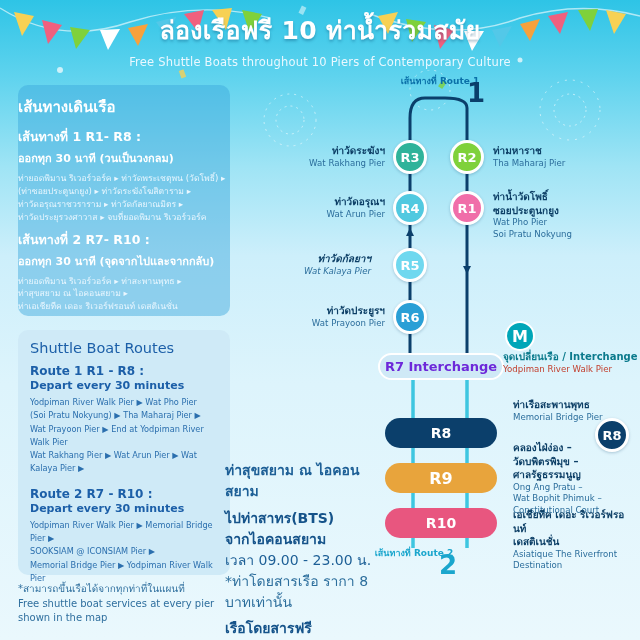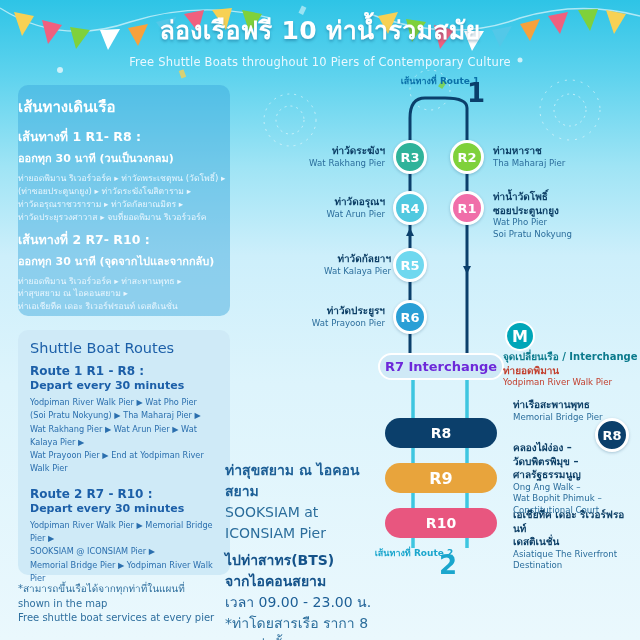--- a/index.html
+++ b/index.html
@@ -145,36 +145,36 @@
     <div class="rt-line">ท่าเอเชียทีค เดอะ ริเวอร์ฟรอนท์ เดสติเนชั่น</div>
   </div>
 
   <div class="panel-shuttle">
     <h2>Shuttle Boat Routes</h2>
 
     <div class="sh-title">Route 1 R1 - R8 :</div>
     <div class="sh-sub">Depart every 30 minutes</div>
     <div class="sh-line">Yodpiman River Walk Pier ▶ Wat Pho Pier</div>
     <div class="sh-line">(Soi Pratu Nokyung) ▶ Tha Maharaj Pier ▶</div>
+    <div class="sh-line">Wat Prayoon Pier ▶ End at Yodpiman River Walk Pier</div>
     <div class="sh-line">Wat Rakhang Pier ▶ Wat Arun Pier ▶ Wat Kalaya Pier ▶</div>
-    <div class="sh-line">Wat Prayoon Pier ▶ End at Yodpiman River Walk Pier</div>
 
     <div class="sh-gap"></div>
 
     <div class="sh-title">Route 2 R7 - R10 :</div>
     <div class="sh-sub">Depart every 30 minutes</div>
     <div class="sh-line">Yodpiman River Walk Pier ▶ Memorial Bridge Pier ▶</div>
     <div class="sh-line">SOOKSIAM @ ICONSIAM Pier ▶</div>
     <div class="sh-line">Memorial Bridge Pier ▶ Yodpiman River Walk Pier</div>
   </div>
 
   <div class="footnote">
     <div>*สามารถขึ้นเรือได้จากทุกท่าที่ในแผนที่</div>
+    <div>Free shuttle boat services at every pier</div>
     <div>shown in the map</div>
-    <div>Free shuttle boat services at every pier</div>
   </div>
 
   <div class="map">
 
     <svg class="rline" style="left:0;top:0;width:400px;height:560px;" viewBox="0 0 400 560">
 
       <path d="M232,30 L232,200" stroke="#0b3f6b" stroke-width="3" fill="none"></path>
       <path d="M232,200 L232,270" stroke="#0b3f6b" stroke-width="3" fill="none"></path>
 
       <path d="M232,30 Q232,20 210,20 L190,20 Q175,20 175,40 L175,270" stroke="#0b3f6b" stroke-width="3" fill="none"></path>
@@ -236,42 +236,41 @@
       <span>R4</span>
     </div>
     <div class="lbl left" style="left:18px;top:117px;width:132px;">
       <span class="th">ท่าวัดอรุณฯ</span>
       <span class="en">Wat Arun Pier</span>
     </div>
 
     <div class="circ" style="left:158px;top:170px;background:#6fd8ef;">
       <span>R5</span>
     </div>
-    <div class="lbl left" style="left:24px;top:174px;width:132px;">
+    <div class="lbl left" style="left:4px;top:174px;width:132px;font-style:italic;">
       <span class="th">ท่าวัดกัลยาฯ</span>
       <span class="en">Wat Kalaya Pier</span>
     </div>
 
     <div class="circ" style="left:158px;top:222px;background:#2a9fd6;">
       <span>R6</span>
     </div>
     <div class="lbl left" style="left:18px;top:226px;width:132px;">
       <span class="th">ท่าวัดประยูรฯ</span>
       <span class="en">Wat Prayoon Pier</span>
     </div>
 
     <div class="stationbox pill-r7" style="left:143px;top:275px;width:126px;height:27px;font-size:13px;">
       <span>R7 Interchange</span>
     </div>
     <div class="mlogo" style="left:270px;top:243px;">
       <span>M</span>
     </div>
     <div class="lbl right" style="left:268px;top:272px;width:135px;">
       <span class="th" style="color:#0b7a8c;">จุดเปลี่ยนเรือ / Interchange</span>
-      <span class="th" style="color:#c2402f;">ท่ายอดพิมาน</span>
       <span class="en" style="color:#c2402f;">Yodpiman River Walk Pier</span>
     </div>
 
     <div class="stationbox pill-r8" style="left:150px;top:340px;width:112px;height:30px;font-size:14px;">
       <span>R8</span>
     </div>
     <div class="lbl right" style="left:278px;top:320px;width:120px;">
       <span class="th">ท่าเรือสะพานพุทธ</span>
       <span class="en">Memorial Bridge Pier</span>
     </div>
@@ -279,38 +278,37 @@
       <span>R8</span>
     </div>
 
     <div class="stationbox pill-r9" style="left:150px;top:385px;width:112px;height:30px;font-size:16px;">
       <span>R9</span>
     </div>
     <div class="lbl right" style="left:278px;top:363px;width:120px;">
       <span class="th">คลองไฝ่ง่อง –</span>
       <span class="th">วัดบพิตรพิมุข –</span>
       <span class="th">ศาลรัฐธรรมนูญ</span>
-      <span class="en">Ong Ang Walk –</span>
+      <span class="en">Ong Ang Pratu –</span>
       <span class="en">Wat Bophit Phimuk –</span>
       <span class="en">Constitutional Court</span>
     </div>
 
     <div class="stationbox pill-r10" style="left:150px;top:430px;width:112px;height:30px;font-size:14px;">
       <span>R10</span>
     </div>
     <div class="lbl right" style="left:278px;top:430px;width:122px;">
       <span class="th">เอเชียทีค เดอะ ริเวอร์ฟรอนท์</span>
       <span class="th">เดสติเนชั่น</span>
       <span class="en">Asiatique The Riverfront</span>
       <span class="en">Destination</span>
     </div>
 
     <div class="timebox" style="left:-10px;top:382px;width:148px;">
       <div style="color:#1d5f96;font-weight:bold;">ท่าสุขสยาม ณ ไอคอนสยาม</div>
-      <div style="color:#2c6e9c;">SOOKSIAM at ICONSIAM Pier</div>
       <div style="height:6px;"></div>
       <div style="color:#15538a;font-weight:bold;">ไปท่าสาทร(BTS)</div>
       <div style="color:#15538a;font-weight:bold;">จากไอคอนสยาม</div>
       <div>
         <span>เวลา</span>
         <span>09.00 - 23.00 น.</span>
       </div>
       <div style="color:#2c6e9c;">*ท่าโดยสารเรือ รากา 8 บาทเท่านั้น</div>
       <div style="height:5px;"></div>
       <div style="color:#15538a;font-weight:bold;">เรือโดยสารฟรีสาทร(BTS)</div>

